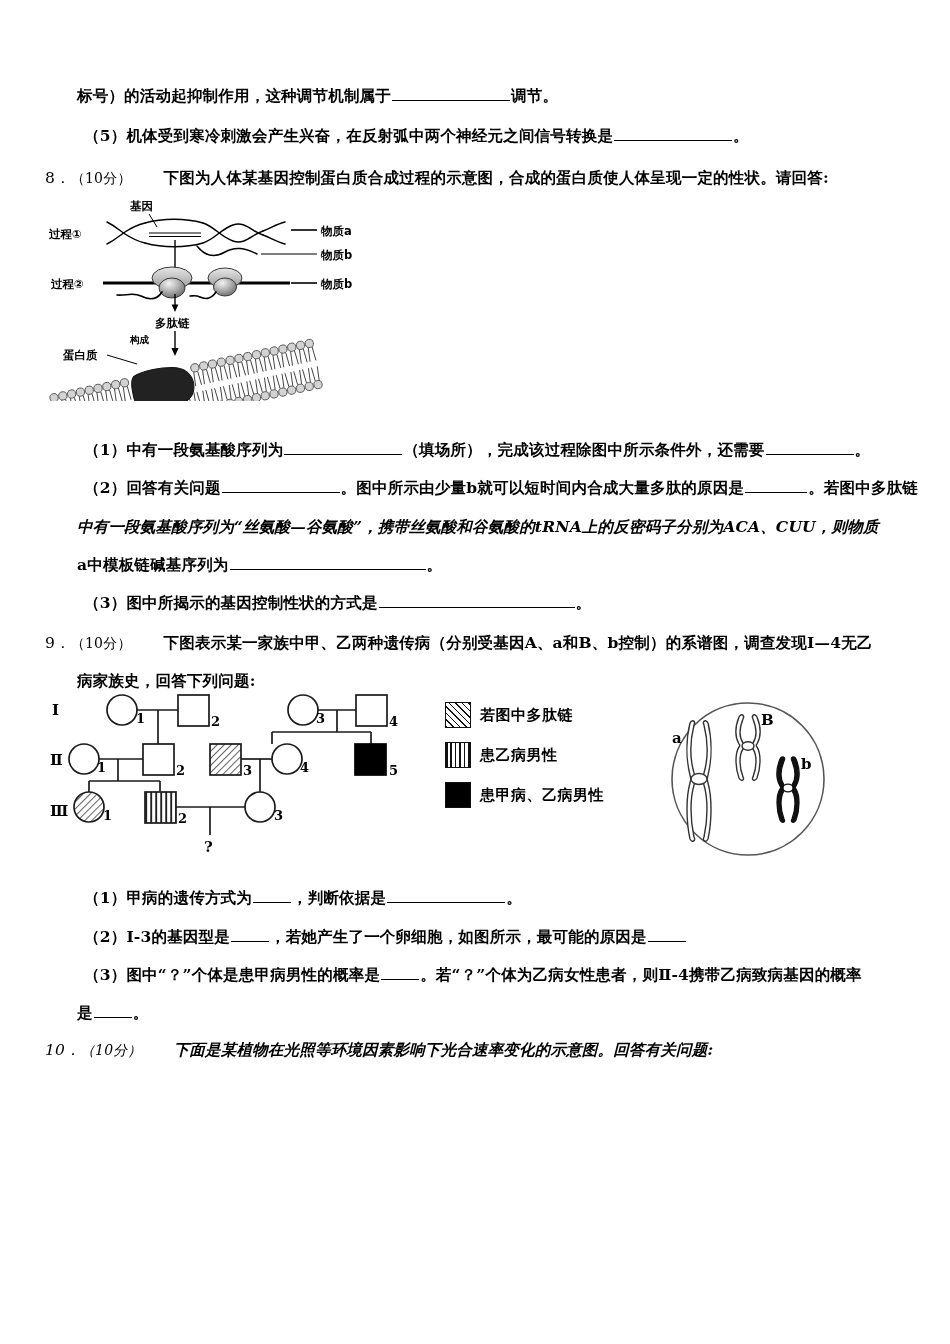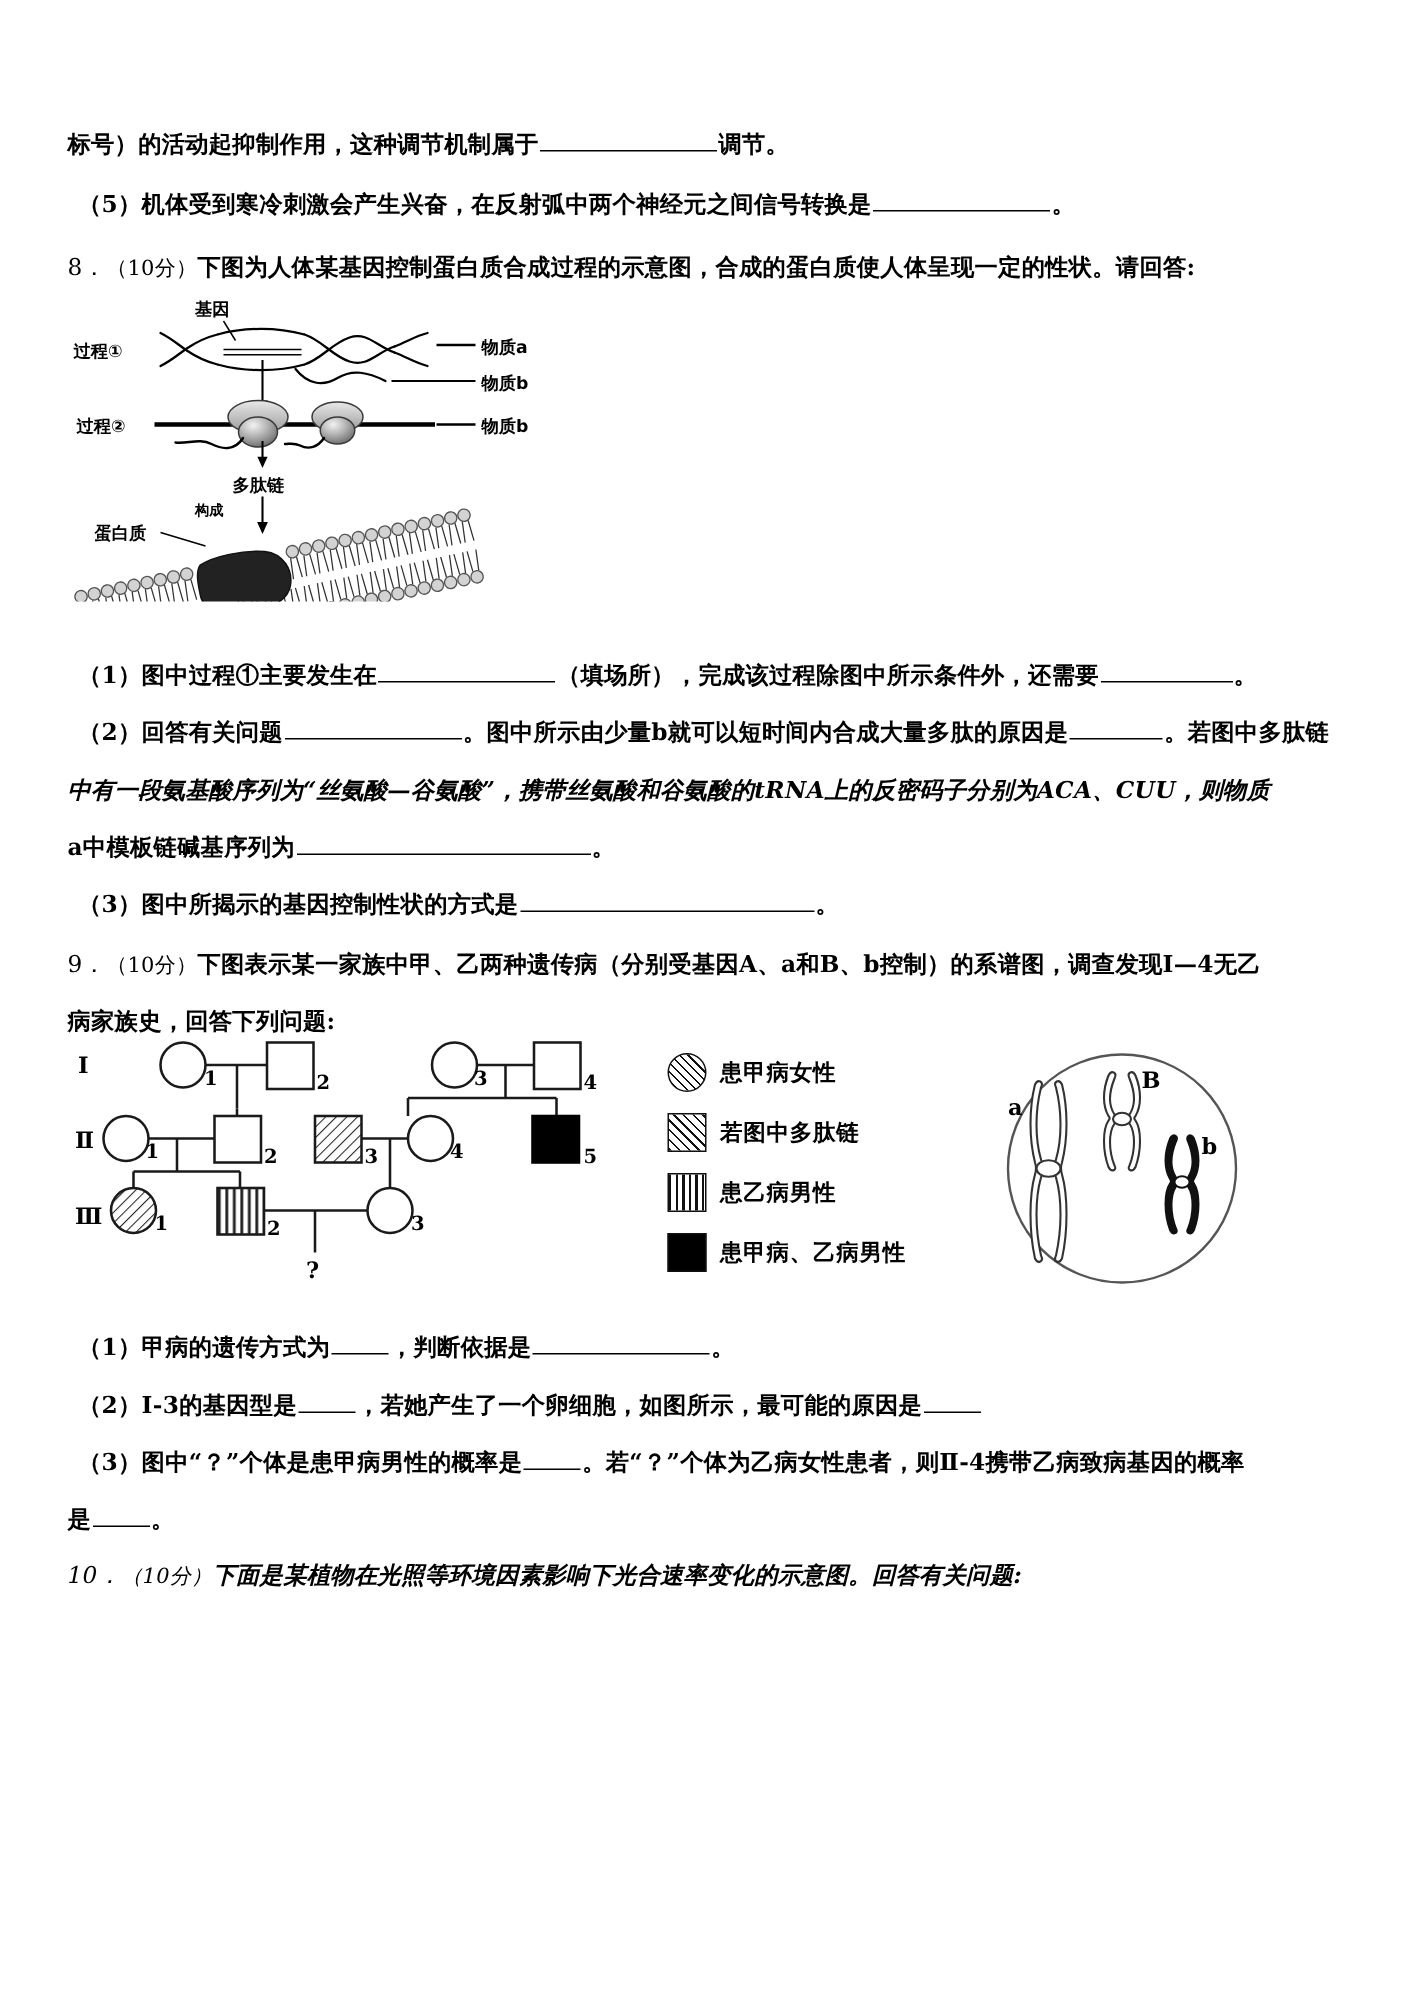--- a/index.html
+++ b/index.html
@@ -22,21 +22,21 @@
 
   
   .para {
     position: absolute;
     font-size: 15.5px;
     line-height: 1.55;
     letter-spacing: 0.2px;
     color: #000;
     white-space: nowrap;
   }
-  .bold { font-weight: bold; }
+  .bold { font-weight: bold; margin-left: 32px; }
   .qnum {
     font-family: "DejaVu Serif", "Liberation Serif", serif;
     font-weight: normal;
   }
   .blank {
     display: inline-block;
     border-bottom: 1.3px solid #000;
     vertical-align: baseline;
     height: 1em;
     margin: 0 1px;
@@ -361,21 +361,21 @@
         </g>
 
         <path d="M90,168 C100,164 120,164 134,168 C146,172 150,184 146,194
                  C142,204 126,208 110,206 C96,204 86,198 86,188
                  C86,180 86,172 90,168 Z" fill="#222" stroke="#111" stroke-width="1"></path>
       </g>
     </svg>
   </div>
 
   <div class="para bold" style="left:52px; top:438px;">
-    <span>（1）</span><span>图中过程①主要发生在</span><span class="blank b-lg"></span><span>（填场所），完成该过程除图中所示条件外，还需要</span><span class="blank b-md"></span><span>。</span>
+    <span>（1）</span><span>中有一段氨基酸序列为</span><span class="blank b-lg"></span><span>（填场所），完成该过程除图中所示条件外，还需要</span><span class="blank b-md"></span><span>。</span>
   </div>
 
   <div class="para bold" style="left:52px; top:476px;">
     <span>（2）</span><span>回答有关问题</span><span class="blank b-lg"></span><span>。图中所示由少量b就可以短时间内合成大量多肽的原因是</span><span class="blank b-sm"></span><span>。若图中多肽链</span>
   </div>
 
   <div class="para bold" style="left:45px; top:515px;font-style:italic;">
     <span>中有一段氨基酸序列为“丝氨酸—谷氨酸”，携带丝氨酸和谷氨酸的tRNA上的反密码子分别为ACA、CUU，则物质</span>
   </div>
 
@@ -476,24 +476,20 @@
         <line x1="126" y1="115" x2="195" y2="115"></line>
 
         <line x1="160" y1="115" x2="160" y2="143"></line>
       </g>
       <text class="ped-q" x="154" y="160" fill="#000">?</text>
     </svg>
   </div>
 
   <div id="fig-legend">
     <div class="legend-row">
-      <div class="legend-sym sym-circle-diag"></div>
-      <div class="legend-text">患甲病女性</div>
-    </div>
-    <div class="legend-row">
       <div class="legend-sym sym-square-diag"></div>
       <div class="legend-text">若图中多肽链</div>
     </div>
     <div class="legend-row">
       <div class="legend-sym sym-square-vert"></div>
       <div class="legend-text">患乙病男性</div>
     </div>
     <div class="legend-row">
       <div class="legend-sym sym-square-solid"></div>
       <div class="legend-text">患甲病、乙病男性</div>

